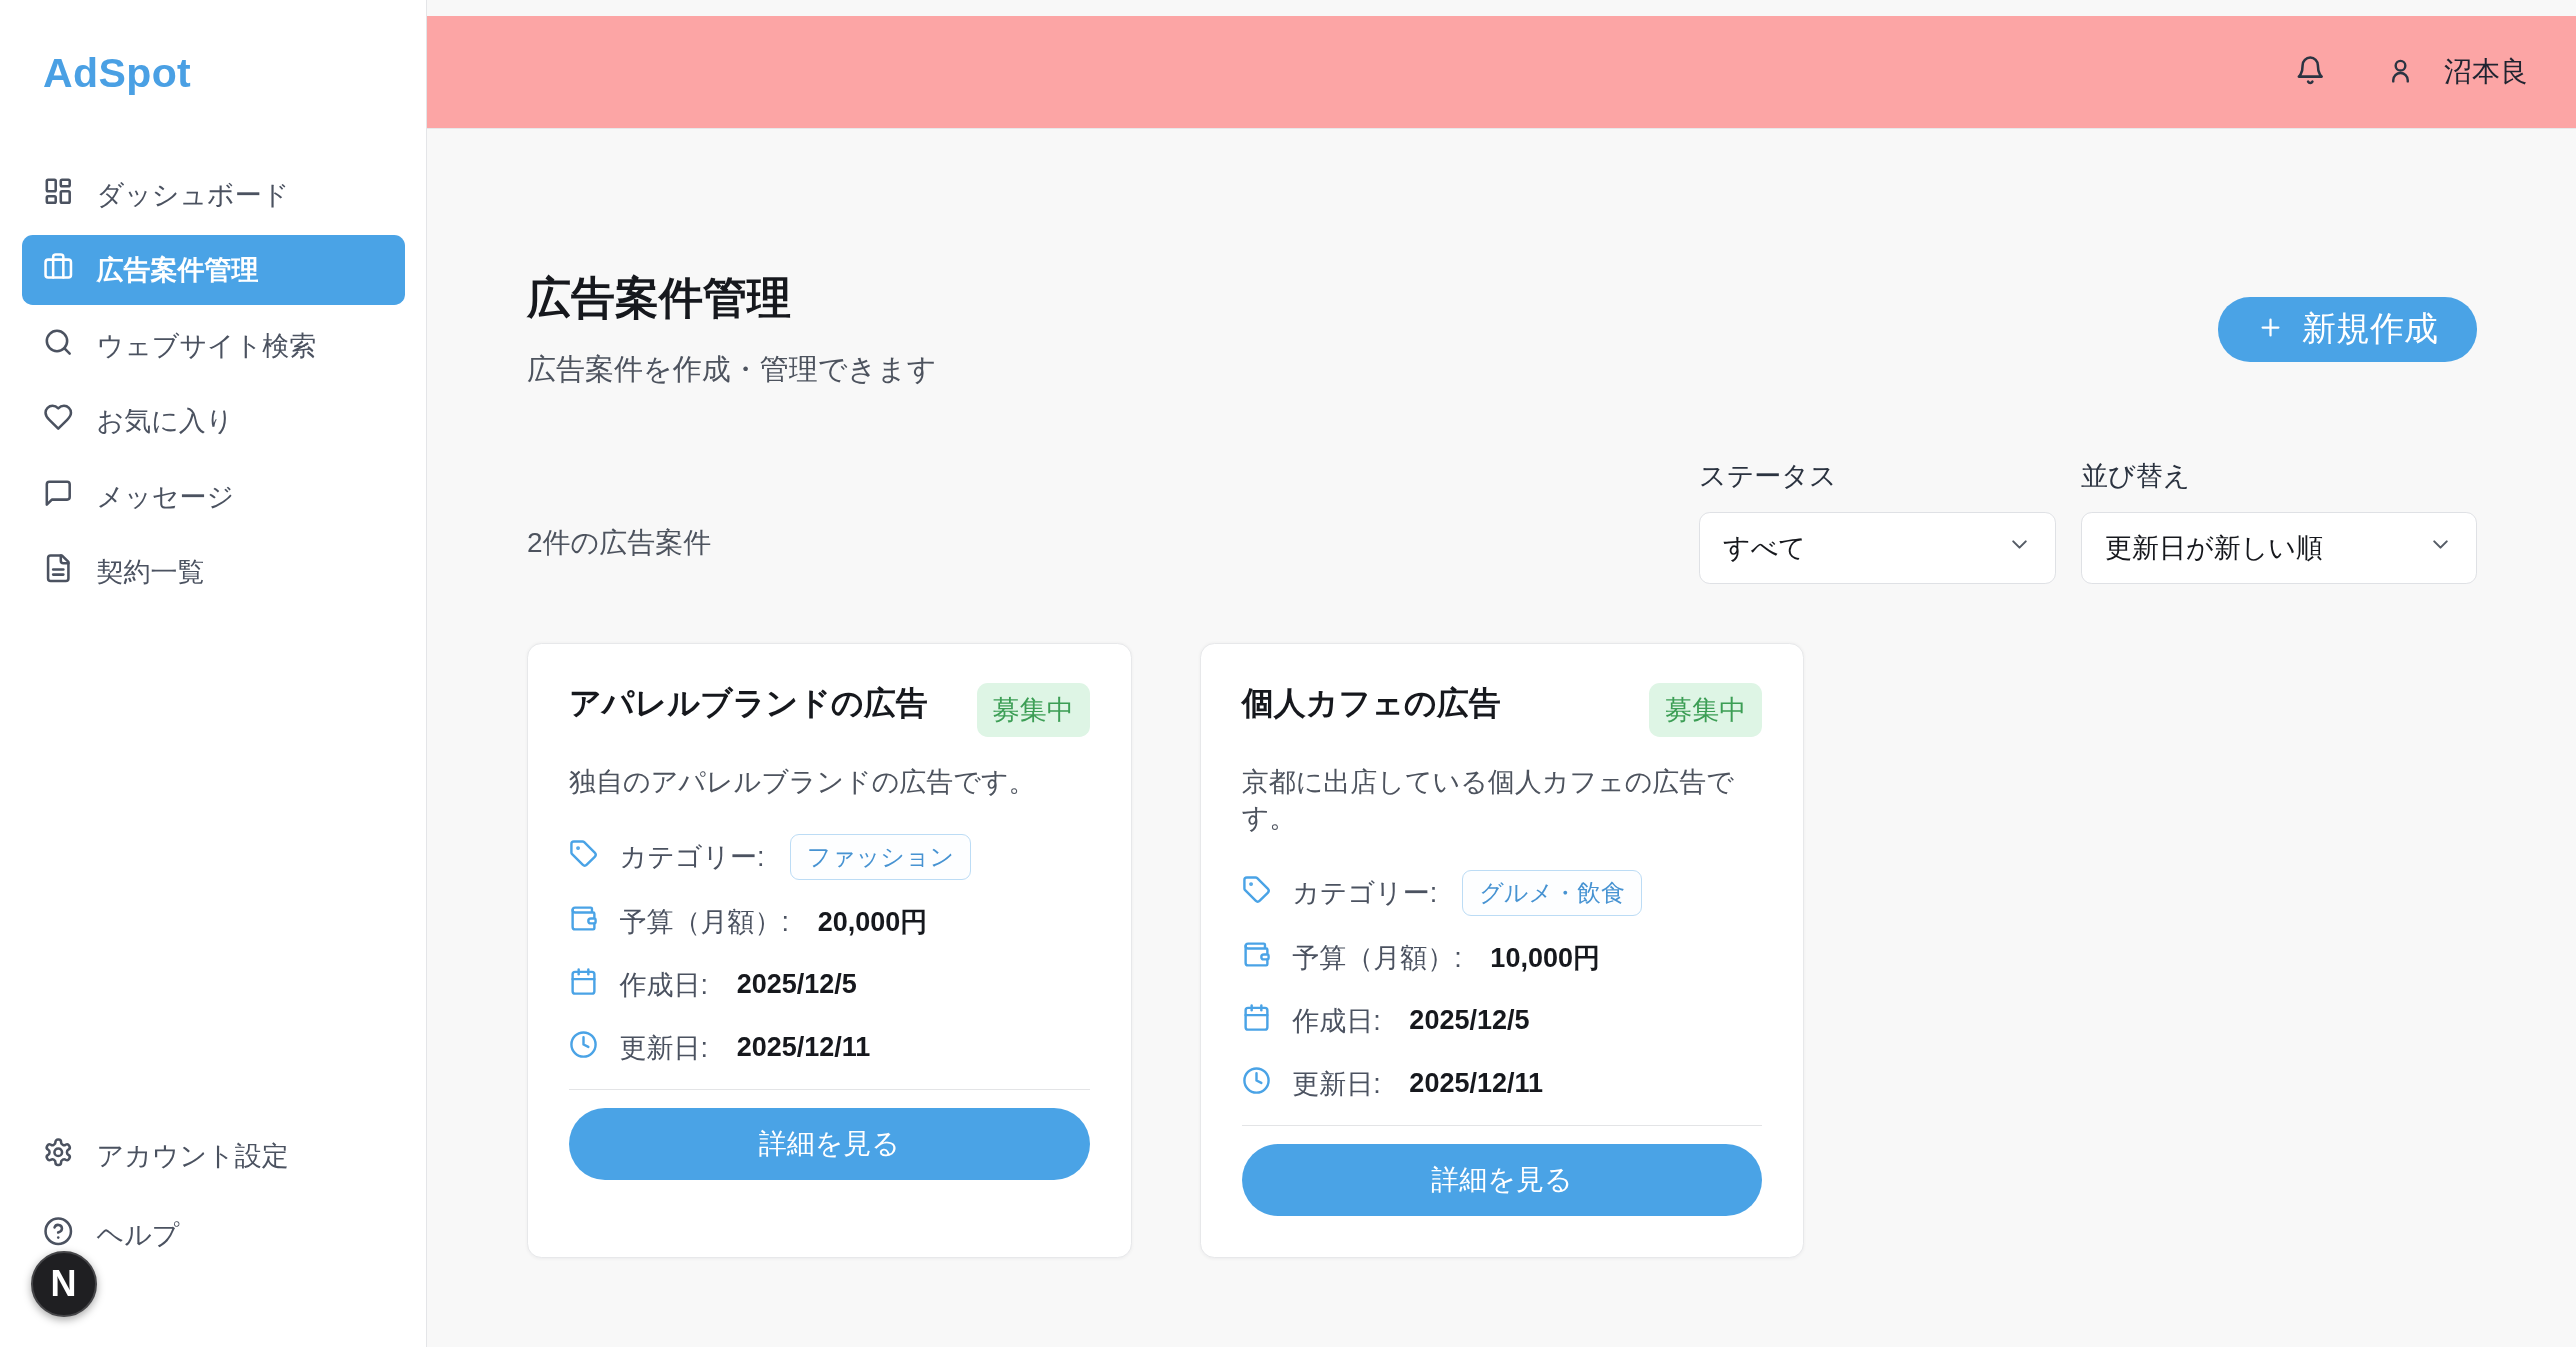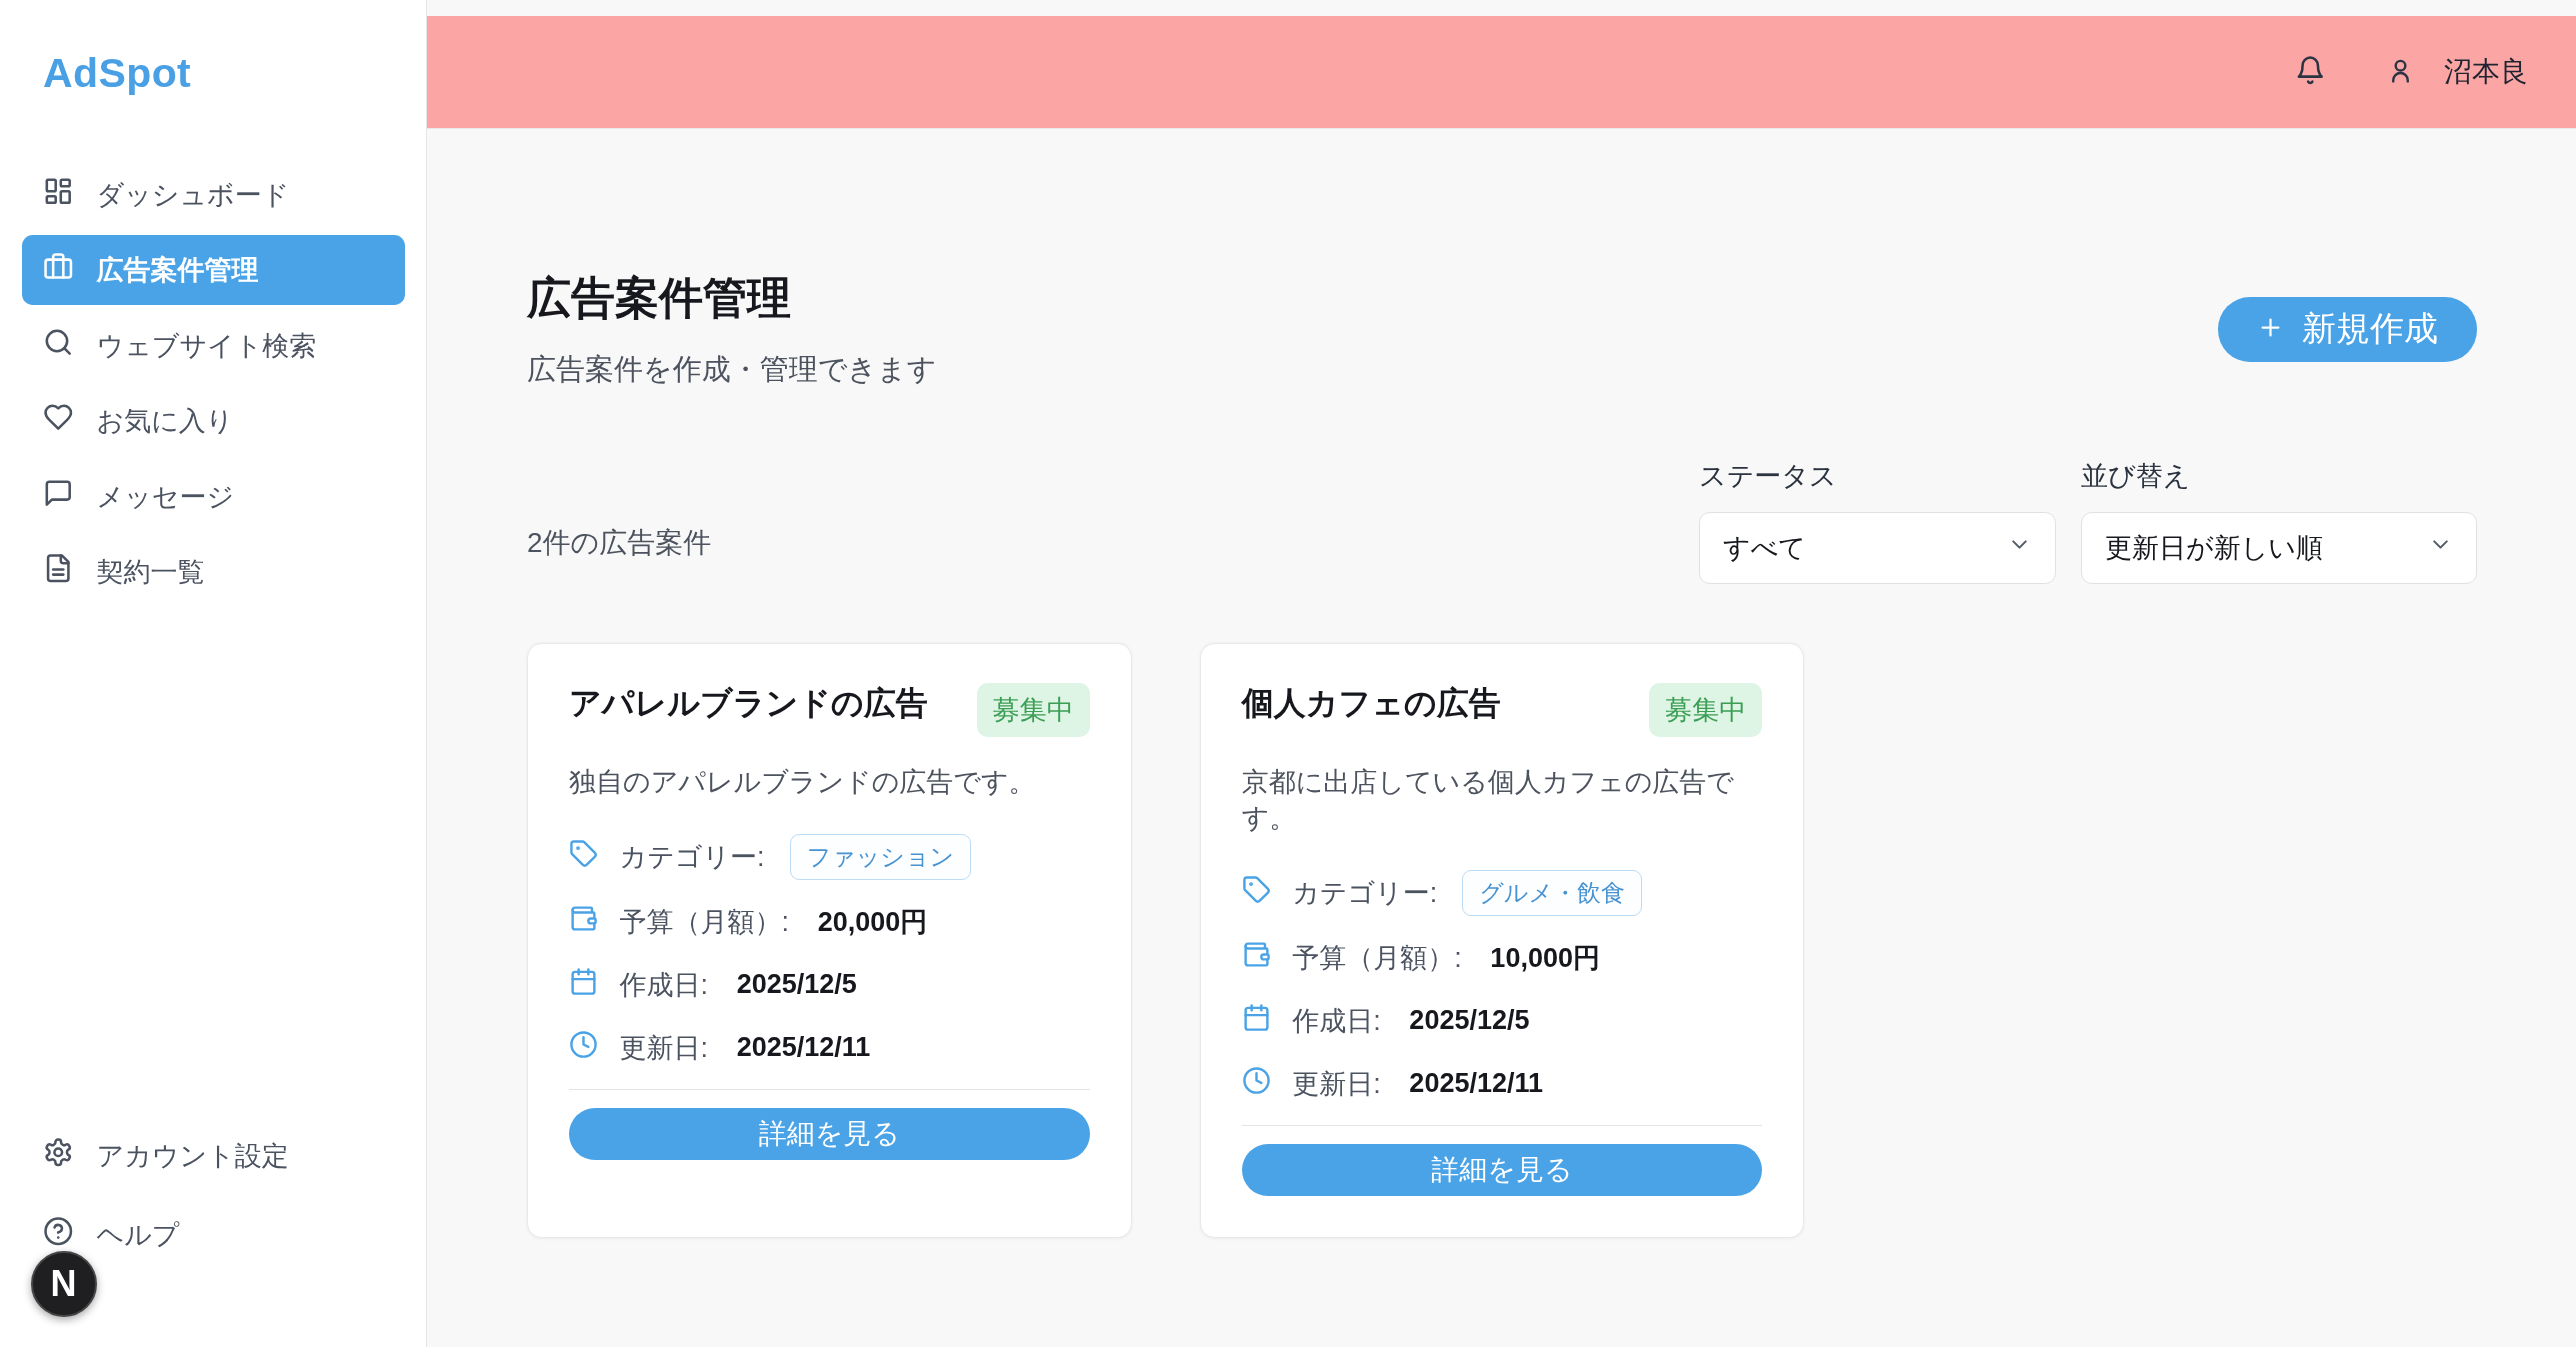--- a/index.html
+++ b/index.html
@@ -61,21 +61,21 @@
     flex-shrink:0; white-space:nowrap; }
   .card-desc { margin-top:27px; font-size:27px; color:#4d535e; }
   .rows { margin-top:34px; }
   .row { display:flex; align-items:center; gap:21.5px; margin-bottom:20px; font-size:27px;
     color:#4b5260; min-height:43px; }
   .row svg { width:29px; height:29px; color:#4aa3e6; flex-shrink:0; }
   .row-value { color:#16181d; font-weight:700; margin-left:7.2px; }
   .chip { border:1.8px solid #bcdcf5; color:#4793d2; font-size:24px; padding:6.3px 16px;
     border-radius:9px; background:#fdfeff; margin-left:3.6px; white-space:nowrap; }
   .divider { height:0.9px; background:#e3e4e6; margin-top:16px; }
-  .detail-btn { margin-top:18px; width:100%; height:52px; border-radius:36px; background:#4aa3e6;
+  .detail-btn { margin-top:18px; width:100%; height:72px; border-radius:36px; background:#4aa3e6;
     border:none; color:#ffffff; font-size:28px; cursor:pointer; font-family:inherit; }
 
   
   .next-badge { position:absolute; left:30.5px; bottom:30.5px; width:66px; height:66px; border-radius:50%;
     background:#1f1f22; border:2.7px solid #454548; color:#ffffff; font-size:36px; font-weight:700;
     display:flex; align-items:center; justify-content:center; cursor:pointer; z-index:5;
     box-shadow:0 2.7px 9px rgba(0,0,0,.35); }
 </style>
 </head>
 <body>

